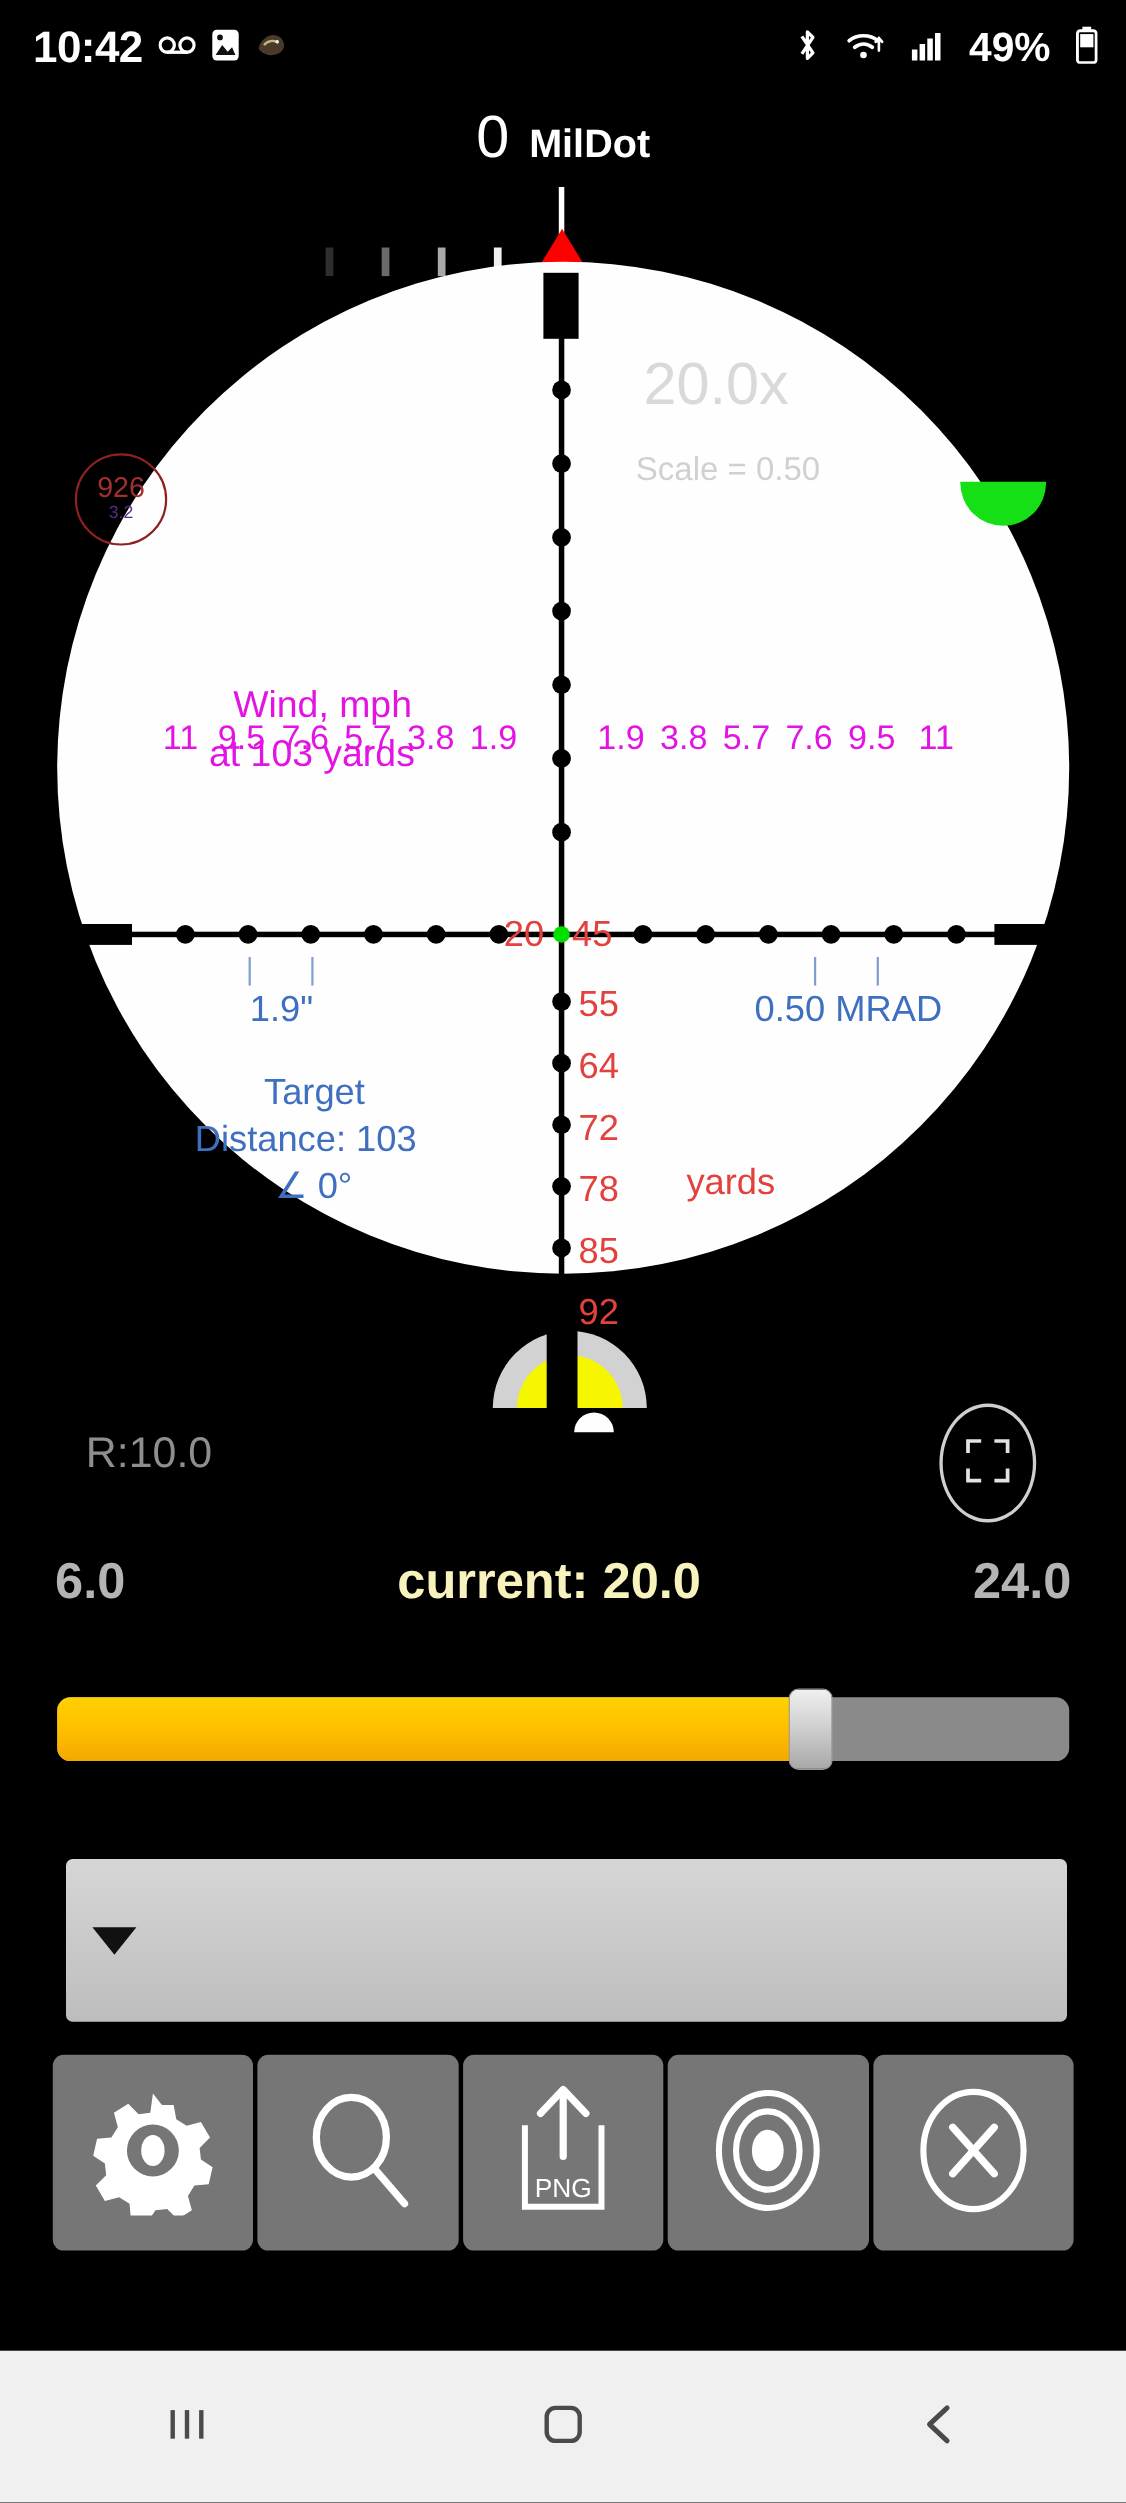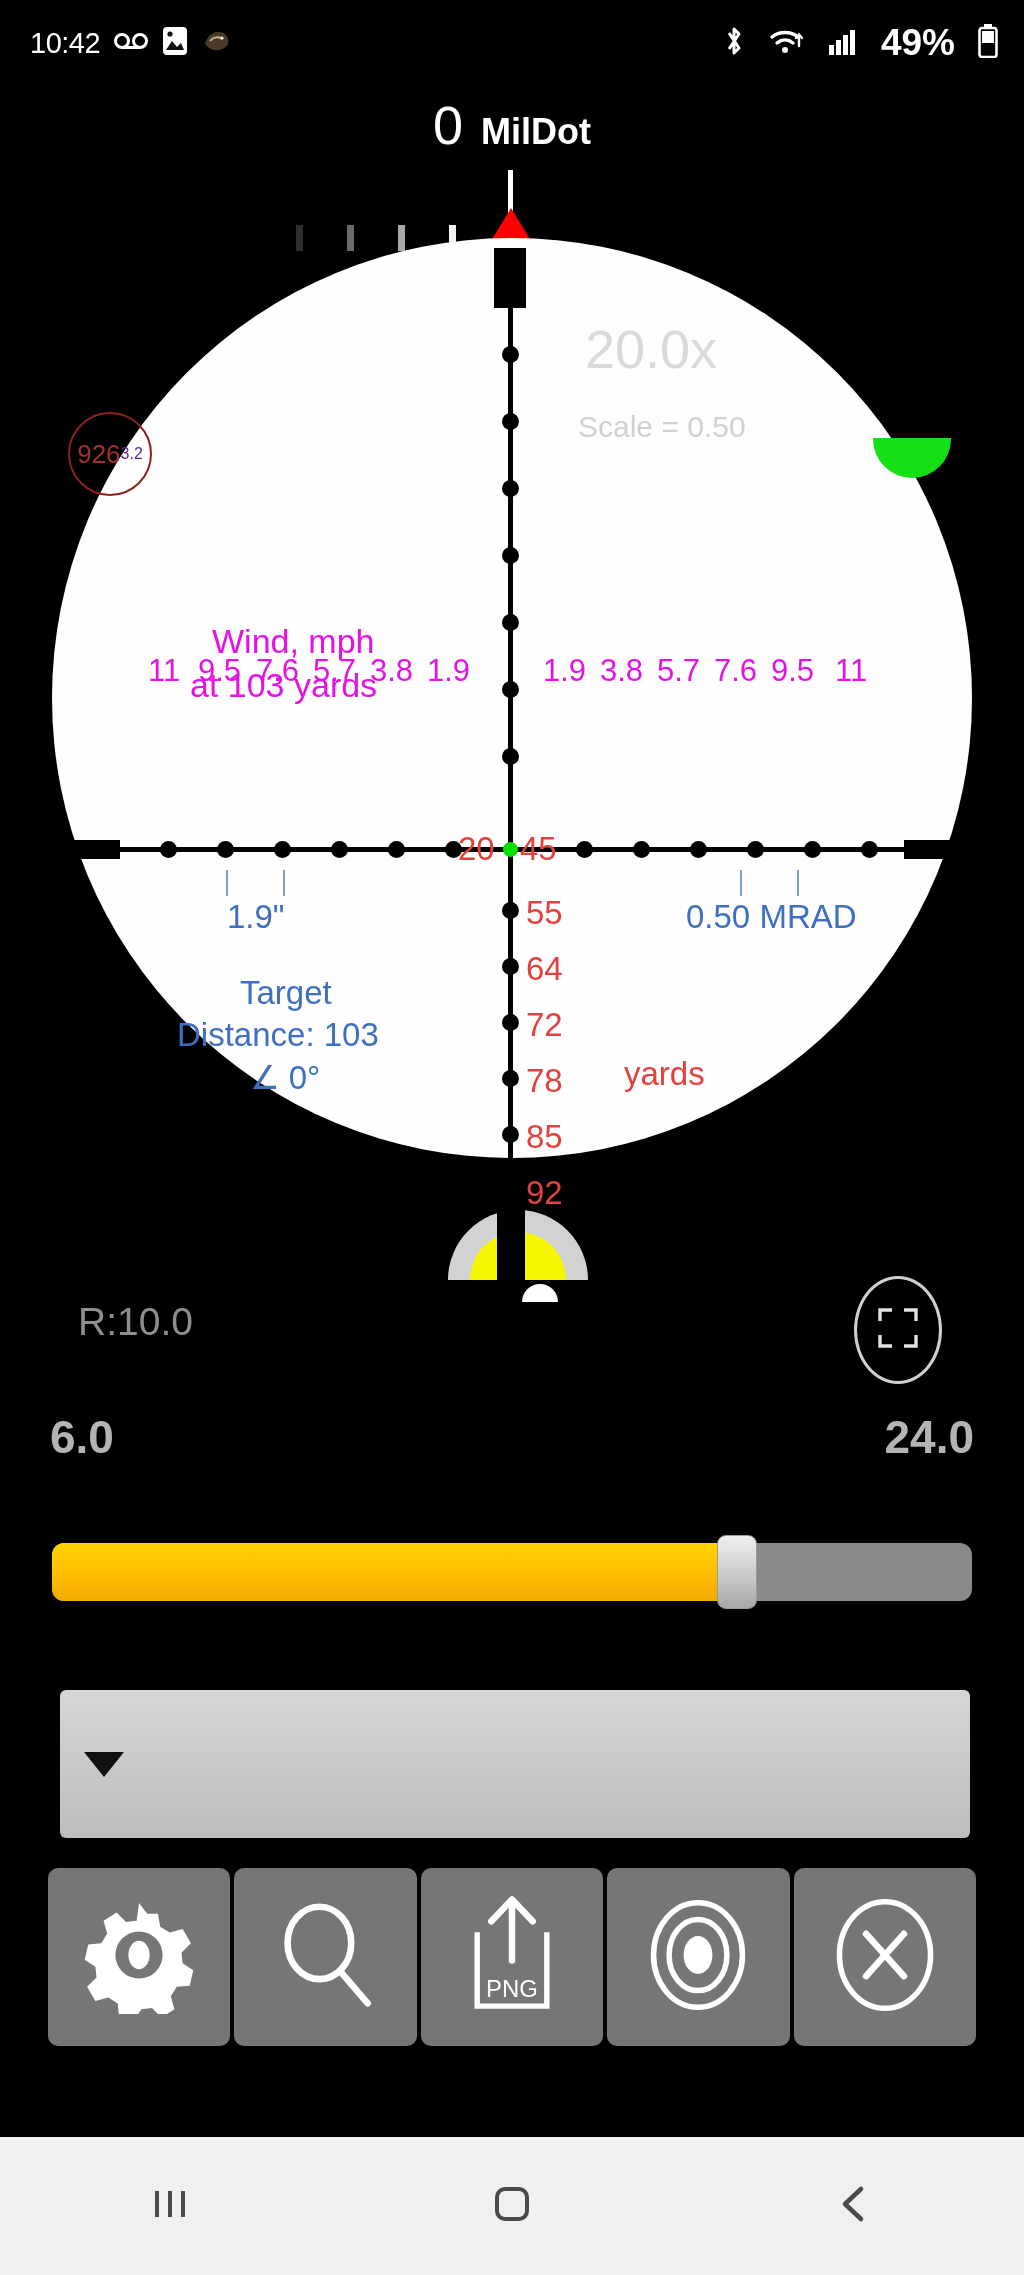--- a/index.html
+++ b/index.html
@@ -10,21 +10,21 @@
     color:#fff; overflow:hidden; position:relative;
   }
 
   
   .statusbar{
     position:absolute; top:0; left:0; width:1024px; height:86px;
     display:flex; align-items:center; justify-content:space-between;
     padding:0 26px 0 30px;
   }
   .sb-left{ display:flex; align-items:center; gap:14px; }
-  .sb-clock{ font-size:29px; font-weight:400; letter-spacing:-0.5px; }
+  .sb-clock{ font-size:40px; font-weight:700; letter-spacing:-0.5px; }
   .sb-right{ display:flex; align-items:center; gap:23px; }
   .sb-batt-txt{ font-size:37px; font-weight:600; }
   .ico{ display:inline-block; }
 
   
   .clicks-row{
     position:absolute; top:98px; left:0; width:1024px;
     display:flex; align-items:baseline; justify-content:center; gap:18px;
   }
   .clicks-num{ font-size:54px; font-weight:400; line-height:1; }
@@ -92,21 +92,21 @@
   .blue-txt{ color:#3f6fc0; font-size:33px; font-weight:400; }
   .magenta-txt{ color:#e313e3; font-size:34px; font-weight:500; }
   .zoom-big{ color:#d9d9d9; font-size:54px; font-weight:400; }
   .zoom-sm{ color:#d0d0d0; font-size:30px; font-weight:400;margin-top:38px; }
   .yards-txt{ color:#e2413d; font-size:33px; }
   .tick-blue{ position:absolute; width:2px; height:26px; background:#7e9dd0; }
 
   .badge-926{
     position:absolute; left:68px; top:262px; width:84px; height:84px;
     border-radius:50%; border:2px solid #8e2020;
-    display:flex; align-items:center; justify-content:center;
+    display:flex; flex-direction:column; align-items:center; justify-content:center;
   }
   .badge-926 .b1{ color:#a23030; font-size:26px; line-height:1; }
   .badge-926 .b2{ color:#5a2a8a; font-size:16px; line-height:1.4; }
   .green-pill{
     position:absolute; left:873px; top:288px; width:78px; height:40px;
     border-radius:0 0 44px 44px; background:#15e015;
   }
 
   
   .r-row{ position:absolute; top:1280px; left:0; width:1024px; height:100px; }
@@ -357,20 +357,21 @@
     <span>
       <svg width="48" height="46" viewBox="0 0 48 46">
         <path d="M6 16 L6 5 L18 5 M42 16 L42 5 L30 5 M6 30 L6 41 L18 41 M42 30 L42 41 L30 41" stroke="#e2e2e2" stroke-width="3.4" fill="none"></path>
       </svg>
     </span>
   </div>
 </div>
 
 <div class="sl-nums">
   <span class="sl-minmax">6.0</span>
+  <span class="sl-cur">current: 20.0</span>
   <span class="sl-minmax">24.0</span>
 </div>
 
 <div class="slider">
   <div class="slider-fill"></div>
   <div class="slider-thumb"></div>
 </div>
 
 <div class="dropdown">
   <span class="dd-caret"></span>

